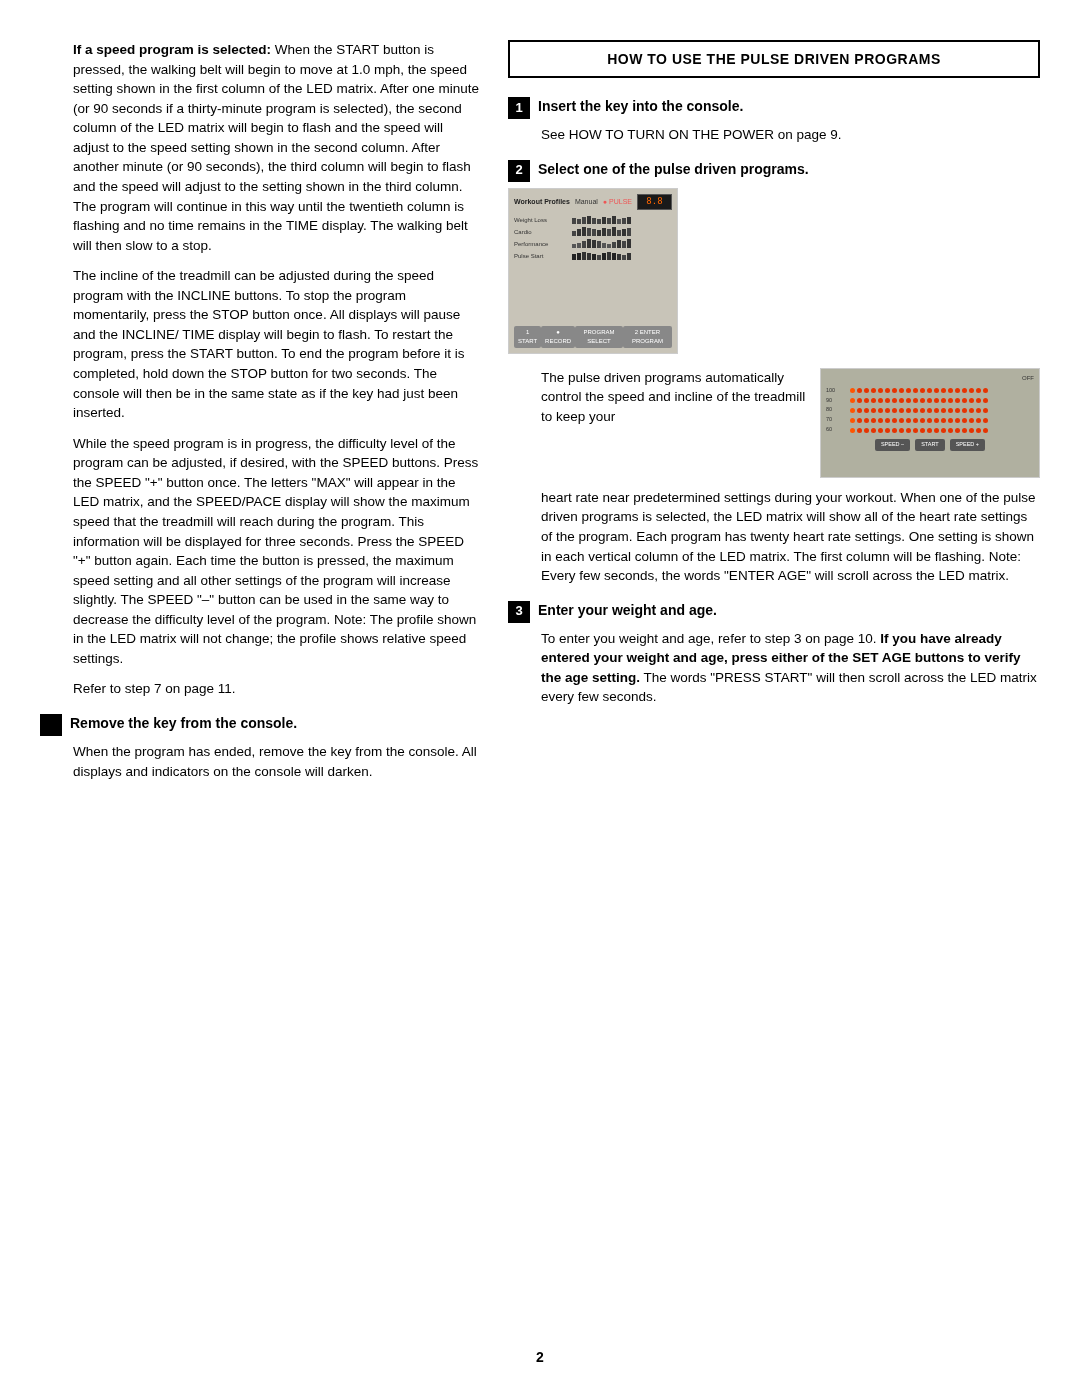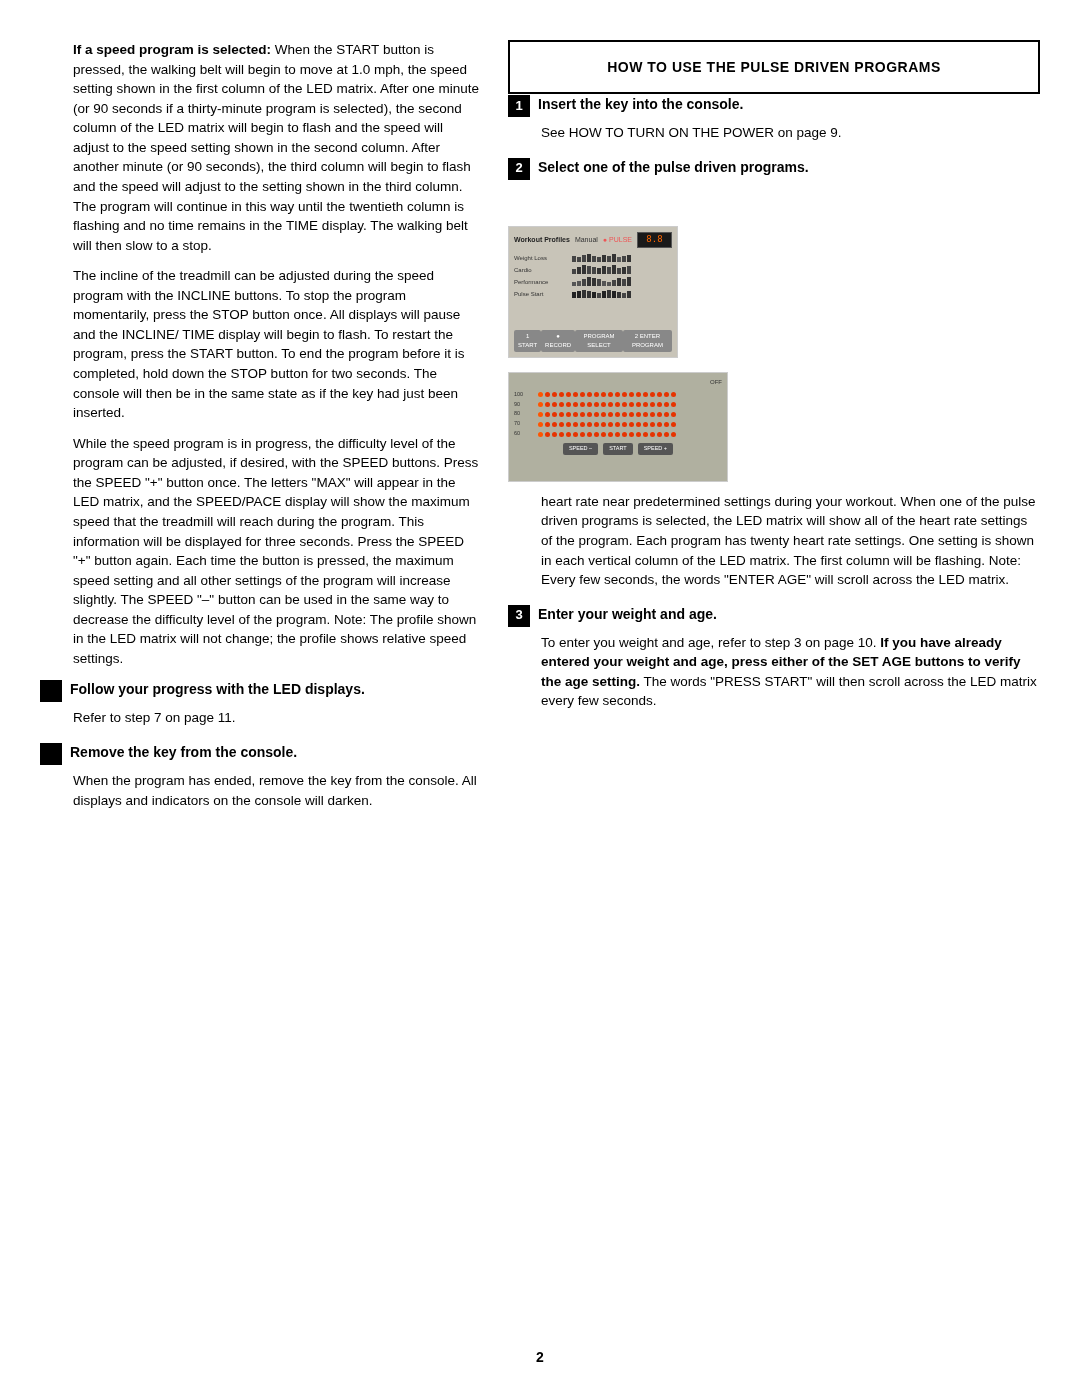--- a/index.html
+++ b/index.html
@@ -53,39 +53,39 @@
       flex-shrink: 0;
       margin-top: 1px;
     }
     .step-heading-text {
       font-weight: bold;
       font-size: 14px;
     }
     .section-header {
       border: 2px solid #000;
       text-align: center;
-      padding: 15px 10px;
+      padding: 7px 10px;
       font-weight: bold;
       font-size: 14px;
       letter-spacing: 0.5px;
+      margin-bottom: 18px;
     }
     .inline-image-block {
       display: flex;
       gap: 14px;
       margin-bottom: 10px;
     }
     .console-img {
       width: 170px;
-      height: 132px;
+      height: 166px;
       flex-shrink: 0;
       border: 1px solid #ccc;
       background: #e8e8e8;
       position: relative;
       overflow: hidden;
-      margin-top: 40px;
     }
     .console-img-2 {
       width: 220px;
       height: 110px;
       flex-shrink: 0;
       border: 1px solid #ccc;
       background: #d8d8d8;
       position: relative;
       overflow: hidden;
     }
@@ -199,24 +199,20 @@
 
     <p>
       The incline of the treadmill can be adjusted during the speed program with the INCLINE buttons. To stop the program momentarily, press the STOP button once. All displays will pause and the INCLINE/ TIME display will begin to flash. To restart the program, press the START button. To end the program before it is completed, hold down the STOP button for two seconds. The console will then be in the same state as if the key had just been inserted.
     </p>
 
     <p>
       While the speed program is in progress, the difficulty level of the program can be adjusted, if desired, with the SPEED buttons. Press the SPEED "+" button once. The letters "MAX" will appear in the LED ma­trix, and the SPEED/PACE display will show the maximum speed that the treadmill will reach during the program. This information will be displayed for three seconds. Press the SPEED "+" button again. Each time the button is pressed, the maximum speed setting and all other settings of the program will increase slightly. The SPEED "–" button can be used in the same way to decrease the difficulty level of the program. Note: The profile shown in the LED matrix will not change; the profile shows relative speed settings.
     </p>
 
     <div class="step-block">
-      <div class="step-heading">
-        <span class="step-num"></span>
-        <span class="step-heading-text">Follow your progress with the LED displays.</span>
-      </div>
       <p>Refer to step 7 on page 11.</p>
     </div>
 
     <div class="step-block">
       <div class="step-heading">
         <span class="step-num"></span>
         <span class="step-heading-text">Remove the key from the console.</span>
       </div>
       <p>When the program has ended, remove the key from the console. All displays and indicators on the console will darken.</p>
     </div>
@@ -330,20 +326,23 @@
               <div class="console-btn">PROGRAM SELECT</div>
               <div class="console-btn">2 ENTER PROGRAM</div>
             </div>
           </div>
         </div>
       </div>
     </div>
 
     <div class="step-block">
       <div class="inline-image-block">
+        <div style="flex:1;">
+          <p>The pulse driven programs automatically control the speed and incline of the treadmill to keep your</p>
+        </div>
 
         <div class="console-img-2">
           <div class="led-panel">
             <div style="display:flex;justify-content:space-between;align-items:center;margin-bottom:2px;">
               <span style="font-size:6px;color:#333;"></span>
               <span style="font-size:6px;color:#333;">OFF</span>
             </div>
 
             <div class="led-row">
               <span class="led-row-label">100</span>

